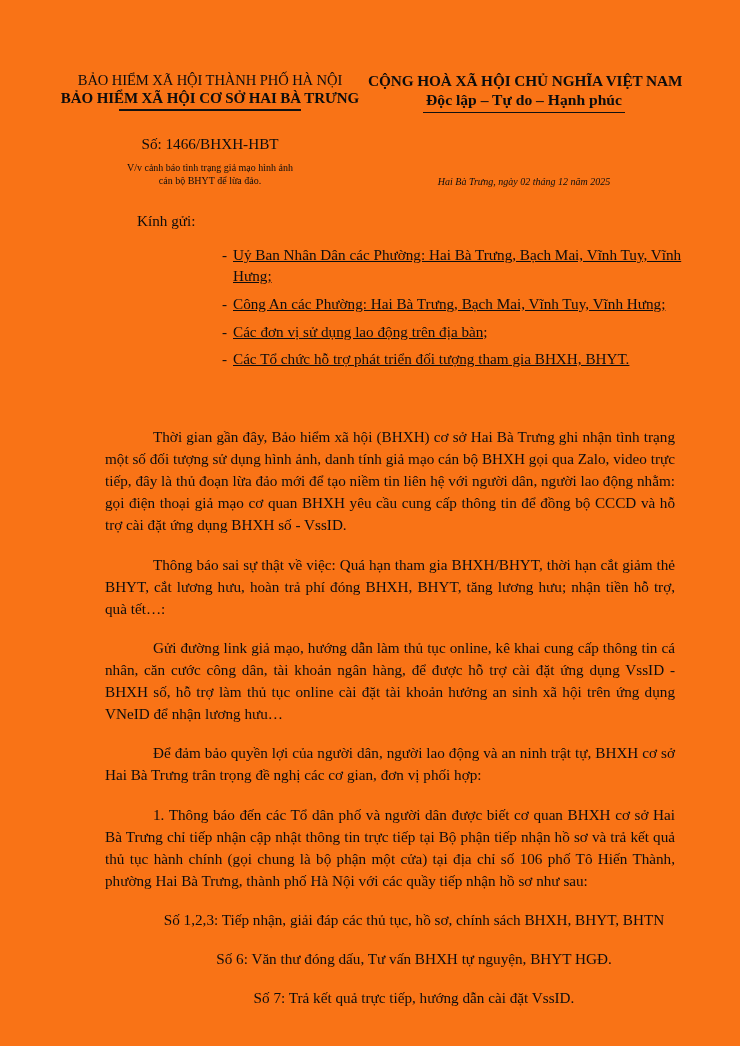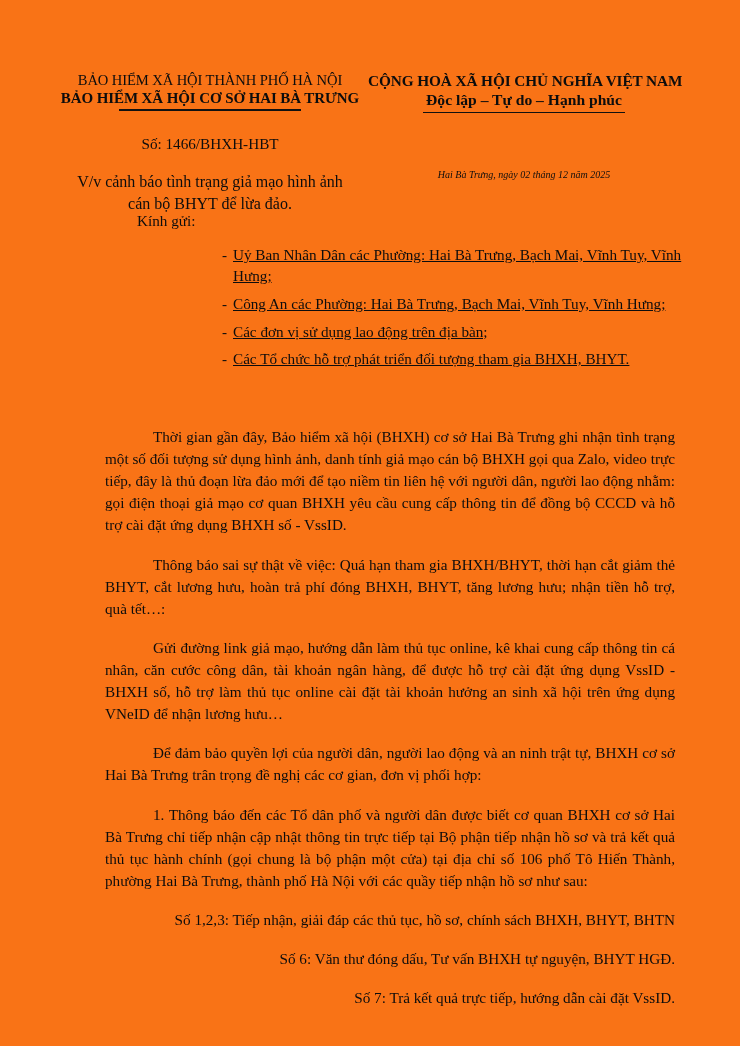--- a/index.html
+++ b/index.html
@@ -72,35 +72,35 @@
   .rule-left  { width: 182px; }
   .rule-right { width: 202px; }
 
   
   .subblock {
     position: absolute;
     top: 134px;
     left: 60px;
     width: 620px;
     display: flex;
-    align-items: center;
+    align-items: flex-end;
     justify-content: space-between;
   }
   .sb-left  { width: 300px; text-align: center; }
   .sb-right { width: 312px; text-align: center; }
 
   .doc-number {
     font-size: 15.2px;
     line-height: 1.35;
     white-space: nowrap;
   }
   .doc-subject {
-    font-size: 16px;
+    font-size: 10px;
     line-height: 1.38;
-    margin-top: 16px;
+    margin-top: 6px;
   }
   .doc-date {
     font-style: italic;
     font-size: 10px;
     line-height: 1.3;
     white-space: nowrap;
   }
 
   
   .recipients {
@@ -142,21 +142,21 @@
     font-size: 15.2px;
     line-height: 1.455;
     text-align: justify;
     text-justify: inter-word;
   }
   .body-text p {
     margin: 17px;
     text-indent: 48px;
   }
   .body-text p.last-left {
-    text-align: right;
+    text-align: center;
   }
 </style>
 </head>
 <body>
 
 <div class="page">
 
   <div class="letterhead">
 
     <div class="lh-col lh-left">

